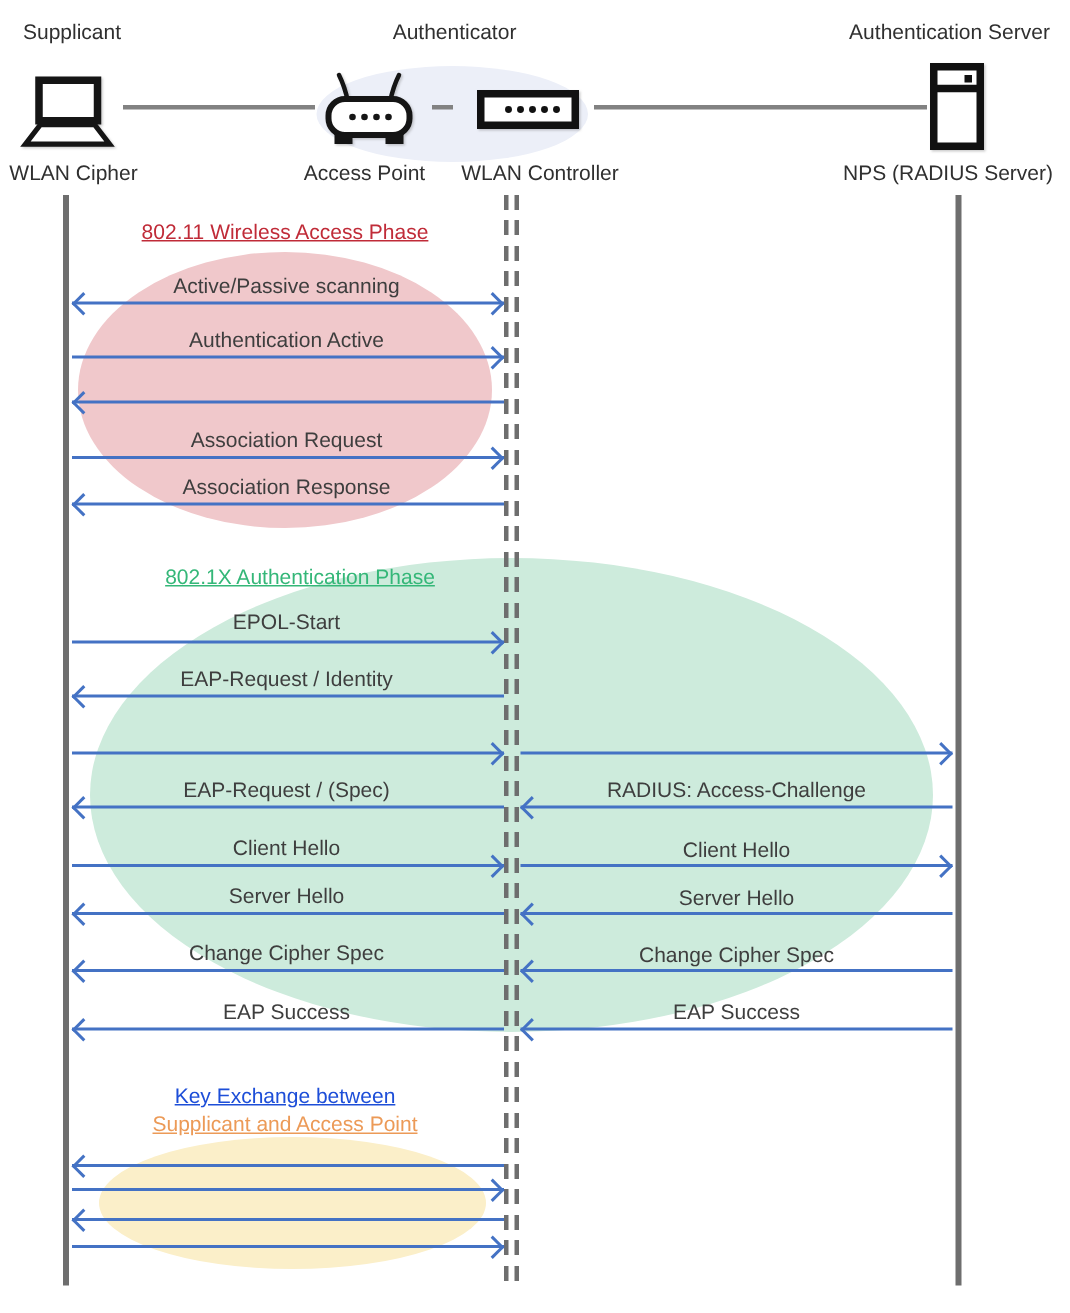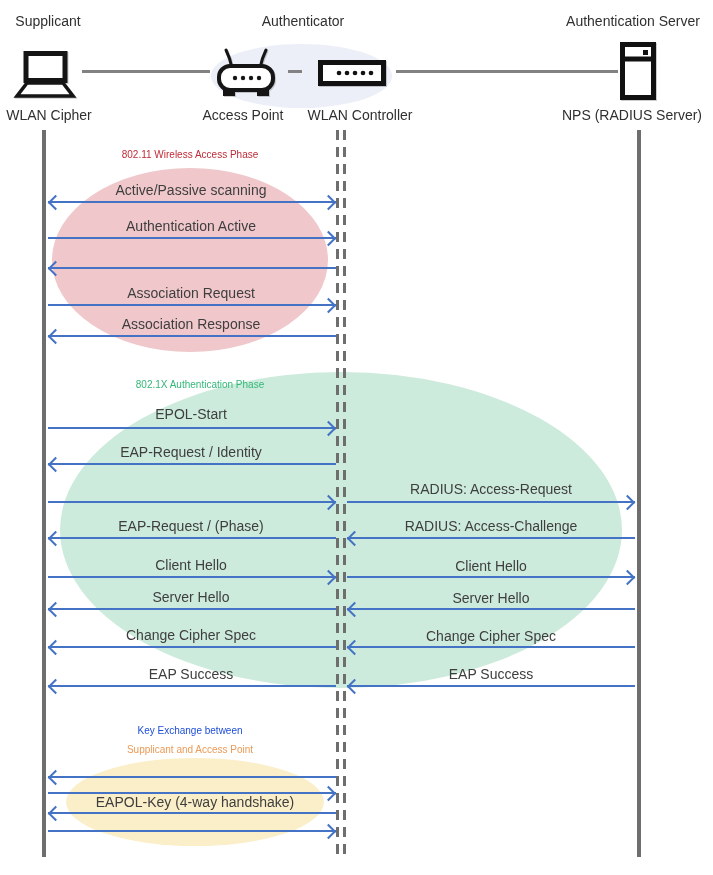--- a/index.html
+++ b/index.html
@@ -6,21 +6,21 @@
   .canvas {
     position:relative; width:713px; height:875px; background:#ffffff;
     font-family:"Liberation Sans", sans-serif; overflow:hidden;
   }
   .txt {
     position:absolute; transform:translateX(-50%); white-space:nowrap;
     font-size:14px; color:#3E3E3E; z-index:6; line-height:17px;
   }
   .role  { color:#303030; }
   .nodelabel { color:#303030; }
-  .phase-title { font-size:10px; }
+  .phase-title { font-size:14px;text-decoration:underline; }
   .ellipse { position:absolute; border-radius:50%; z-index:1; }
   .lifeline { position:absolute; width:4px; background:#6E6E6E; z-index:3; }
   .lifeline.dashed {
     width:3px;
     background:repeating-linear-gradient(to bottom,#6E6E6E 0px,#6E6E6E 10px,transparent 10px,transparent 17px);
   }
   .hline { position:absolute; height:3px; background:#828282; z-index:2; }
   .arrow { position:absolute; height:2px; background:#4472C4; z-index:5; }
   .head {
     position:absolute; width:9px; height:9px;
@@ -128,21 +128,21 @@
 
   <div class="txt" style="left:191px;top:444px">EAP-Request / Identity</div>
   <div class="arrow" style="left:48px;top:463px;width:288px">
       <span class="head left"></span>
     </div>
 
   <div class="arrow" style="left:48px;top:501px;width:288px">
       <span class="head right"></span>
     </div>
 
-  <div class="txt" style="left:191px;top:518px">EAP-Request / (Phase)</div>
+  <div class="txt" style="left:191px;top:518px">EAP-Request / (Spec)</div>
   <div class="arrow" style="left:48px;top:537px;width:288px">
       <span class="head left"></span>
     </div>
 
   <div class="txt" style="left:191px;top:557px">Client Hello</div>
   <div class="arrow" style="left:48px;top:576px;width:288px">
       <span class="head right"></span>
     </div>
 
   <div class="txt" style="left:191px;top:589px">Server Hello</div>
@@ -153,21 +153,20 @@
   <div class="txt" style="left:191px;top:627px">Change Cipher Spec</div>
   <div class="arrow" style="left:48px;top:646px;width:288px">
       <span class="head left"></span>
     </div>
 
   <div class="txt" style="left:191px;top:666px">EAP Success</div>
   <div class="arrow" style="left:48px;top:685px;width:288px">
       <span class="head left"></span>
     </div>
 
-  <div class="txt" style="left:491px;top:481px">RADIUS: Access-Request</div>
   <div class="arrow" style="left:347px;top:501px;width:288px">
       <span class="head right"></span>
     </div>
 
   <div class="txt" style="left:491px;top:518px">RADIUS: Access-Challenge</div>
   <div class="arrow" style="left:347px;top:537px;width:288px">
       <span class="head left"></span>
     </div>
 
   <div class="txt" style="left:491px;top:558px">Client Hello</div>
@@ -189,21 +188,20 @@
   <div class="arrow" style="left:347px;top:685px;width:288px">
       <span class="head left"></span>
     </div>
 
   <div class="arrow" style="left:48px;top:776px;width:288px">
       <span class="head left"></span>
     </div>
   <div class="arrow" style="left:48px;top:792px;width:288px">
       <span class="head right"></span>
     </div>
-  <div class="txt" style="left:195px;top:794px">EAPOL-Key (4-way handshake)</div>
   <div class="arrow" style="left:48px;top:812px;width:288px">
       <span class="head left"></span>
     </div>
   <div class="arrow" style="left:48px;top:830px;width:288px">
       <span class="head right"></span>
     </div>
 
 </div>
 
 </body></html>

